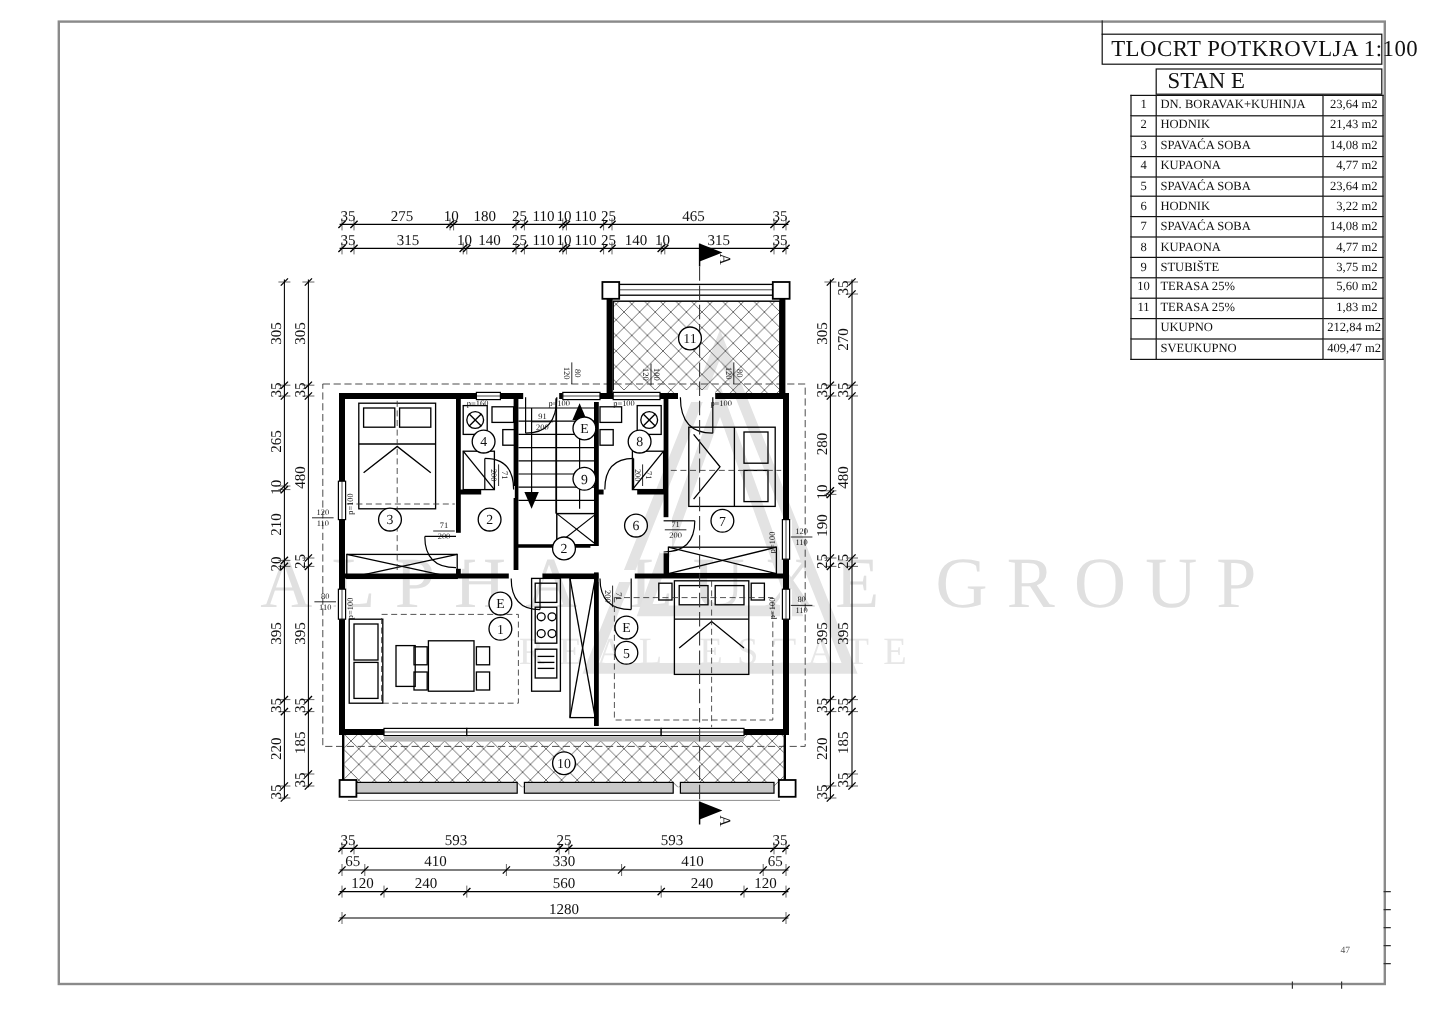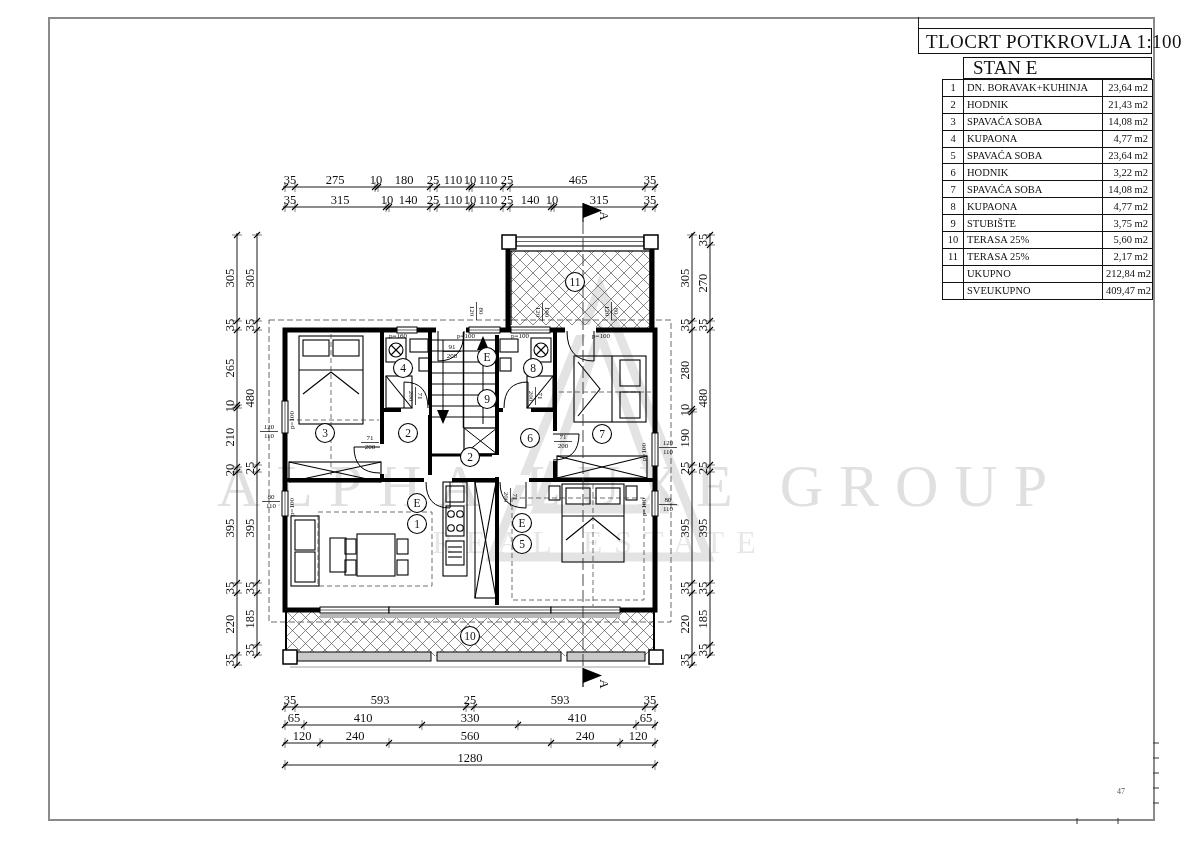--- a/index.html
+++ b/index.html
@@ -765,21 +765,21 @@
         <td class="val">3,75 m2</td>
       </tr>
       <tr>
         <td class="no">10</td>
         <td class="name">TERASA 25%</td>
         <td class="val">5,60 m2</td>
       </tr>
       <tr>
         <td class="no">11</td>
         <td class="name">TERASA 25%</td>
-        <td class="val">2,17 m2</td>
+        <td class="val">1,83 m2</td>
       </tr>
       <tr>
         <td class="no"></td>
         <td class="name">UKUPNO</td>
         <td class="val">212,84 m2</td>
       </tr>
       <tr>
         <td class="no"></td>
         <td class="name">SVEUKUPNO</td>
         <td class="val">409,47 m2</td>

